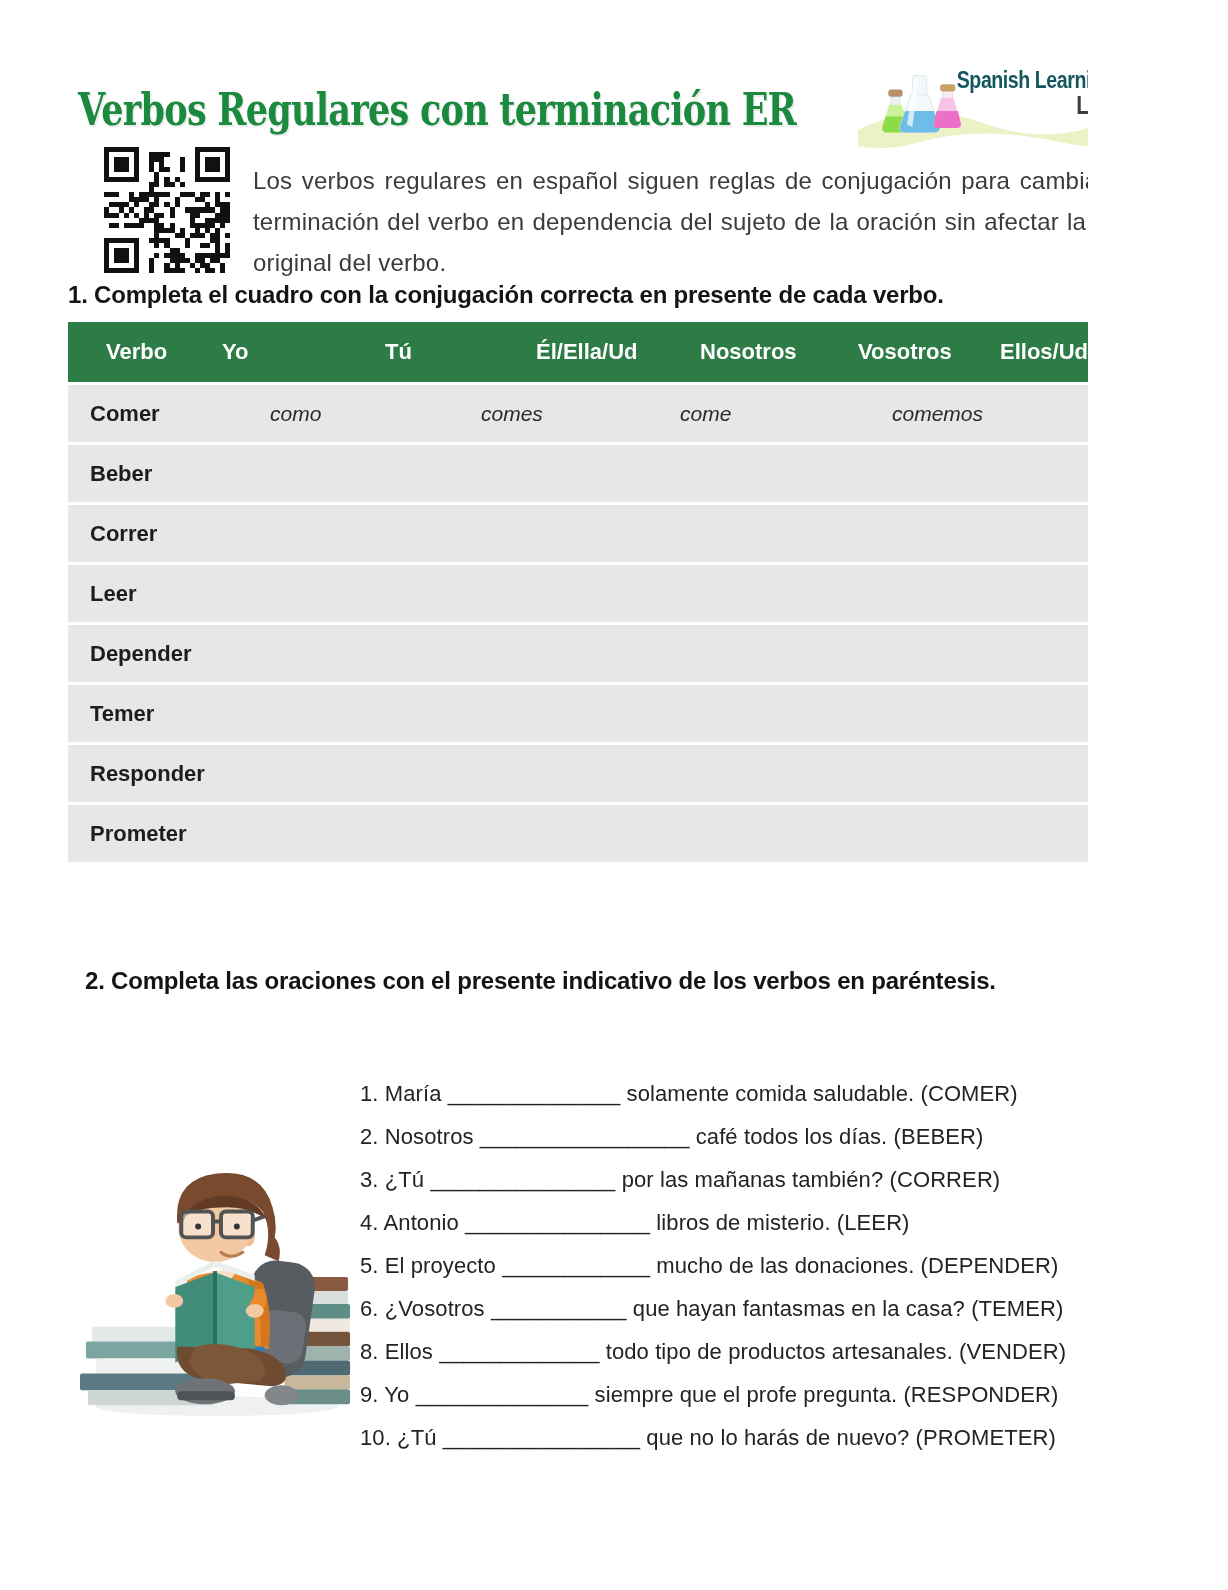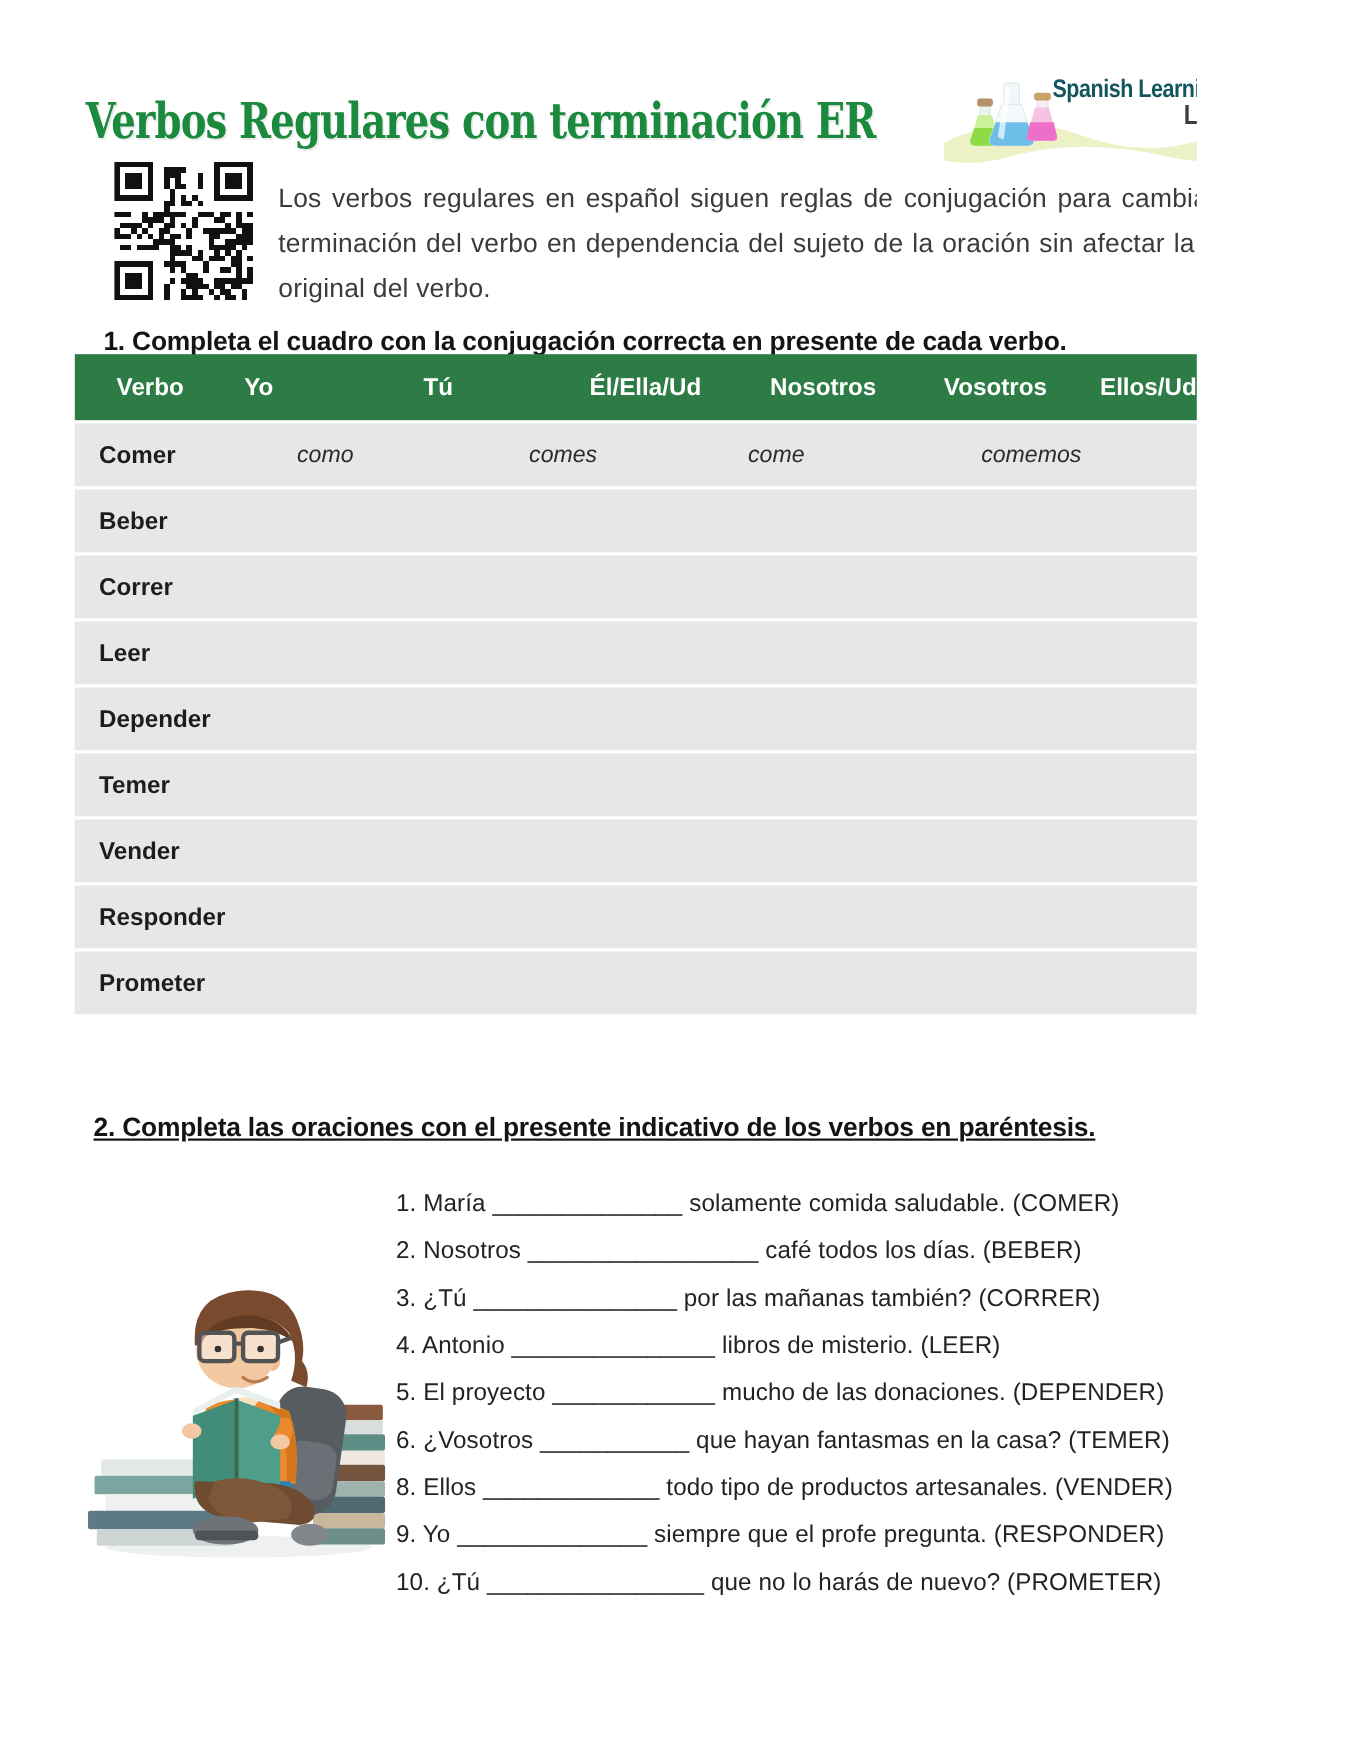--- a/index.html
+++ b/index.html
@@ -28,22 +28,22 @@
   .logo-text .l2{display:block;font-weight:bold;font-size:25px;color:#3b3f42;transform:scaleX(.85);transform-origin:right top;}
   
   .qr{position:absolute;left:104px;top:147px;width:126px;height:126px;}
   .qr svg{width:100%;height:100%;}
   .intro{
     position:absolute;left:253px;top:160px;width:882px;margin:0;
     font-size:24px;line-height:41px;color:#3b3b3b;text-align:justify;letter-spacing:.2px;
   }
   
   .h-sec{position:absolute;margin:0;font-size:24px;font-weight:bold;color:#141414;letter-spacing:-.2px;white-space:nowrap;}
-  .h1{left:94px;top:281px;margin-top:16px;}
-  .h2{left:85px;top:1012px;text-decoration:underline;}
+  .h1{left:68px;top:281px;}
+  .h2{left:85px;top:967px;}
   
   .table{position:absolute;left:68px;top:322px;width:1090px;}
   .thead,.tr{display:grid;grid-template-columns:154px 163px 151px 164px 158px 142px 1fr;align-items:center;}
   .thead{background:var(--header-green,#2d7c46);height:60px;color:#fff;font-weight:bold;font-size:22px;}
   .thead .th:first-child{padding-left:38px;}
   .tbody .tr{background:var(--row-gray,#e7e7e7);height:57px;margin-top:3px;font-size:21px;gap:48px;}
   .td.verb{font-weight:bold;font-size:22px;color:#1d1d1d;padding-left:22px;}
   .td.conj{font-style:italic;color:#2a2a2a;}
   
   .illustration{position:absolute;left:78px;top:1148px;width:278px;height:282px;}
@@ -350,29 +350,20 @@
         <div class="tr">
           <div class="td verb">Temer</div>
           <div class="td conj"></div>
           <div class="td conj"></div>
           <div class="td conj"></div>
           <div class="td conj"></div>
           <div class="td conj"></div>
           <div class="td conj"></div>
         </div>
         <div class="tr">
-          <div class="td verb">Vender</div>
-          <div class="td conj"></div>
-          <div class="td conj"></div>
-          <div class="td conj"></div>
-          <div class="td conj"></div>
-          <div class="td conj"></div>
-          <div class="td conj"></div>
-        </div>
-        <div class="tr">
           <div class="td verb">Responder</div>
           <div class="td conj"></div>
           <div class="td conj"></div>
           <div class="td conj"></div>
           <div class="td conj"></div>
           <div class="td conj"></div>
           <div class="td conj"></div>
         </div>
         <div class="tr">
           <div class="td verb">Prometer</div>

